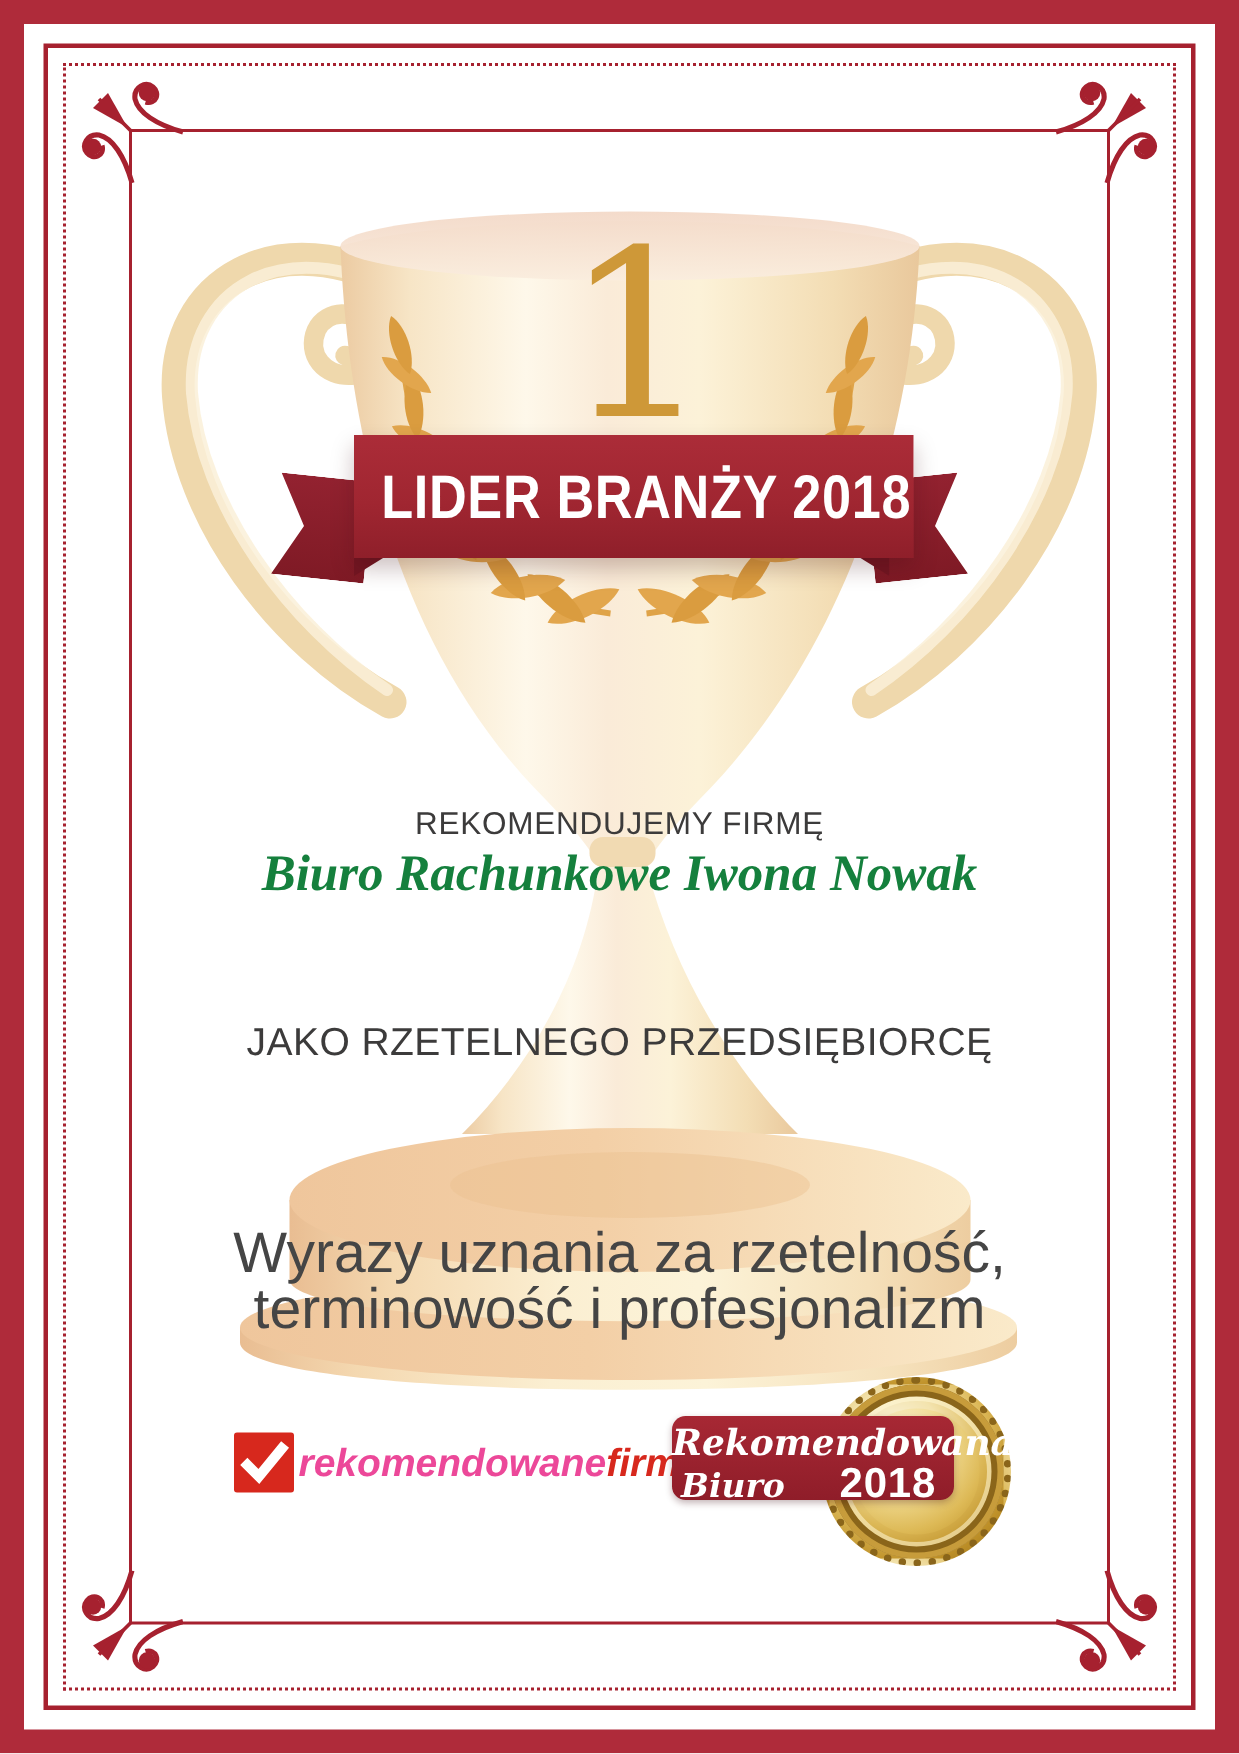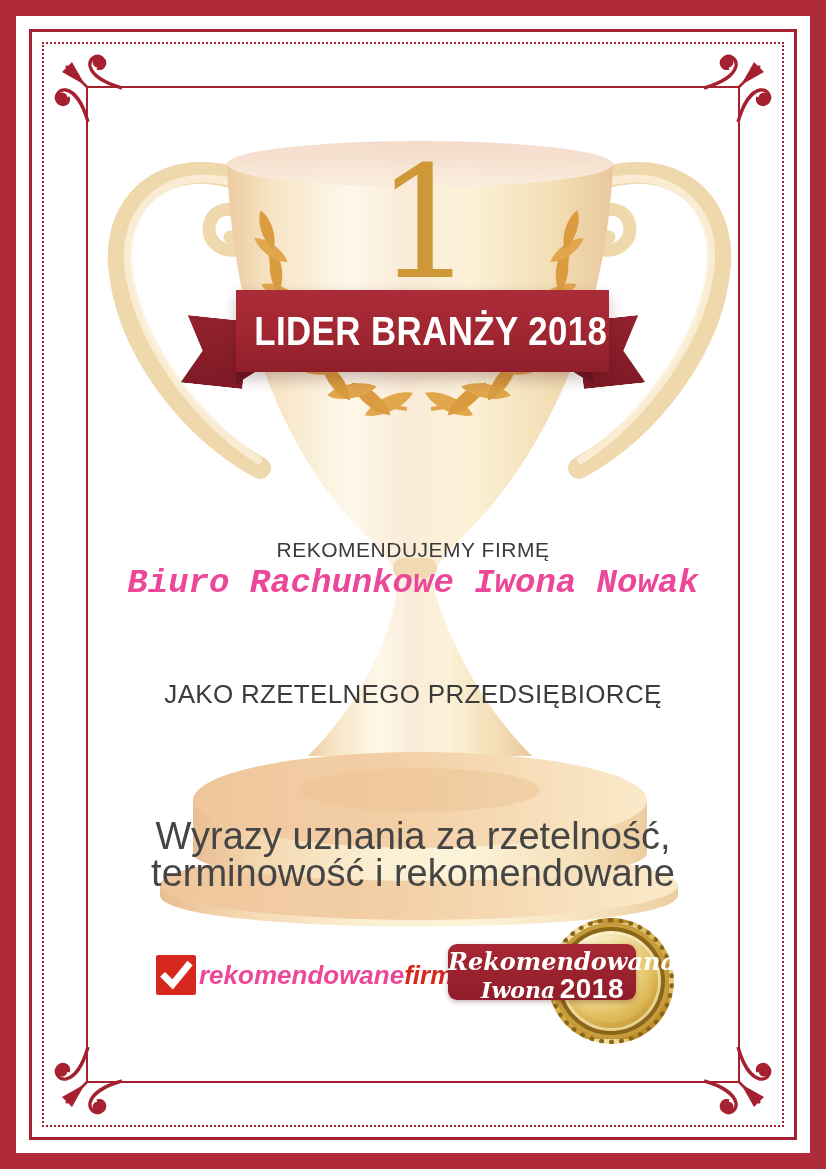--- a/index.html
+++ b/index.html
@@ -40,22 +40,22 @@
     box-shadow:0 7px 14px rgba(60,10,15,.25);
     padding-left:16px;
   }
   .band-text{
     color:#ffffff;font-weight:bold;font-size:41px;letter-spacing:.5px;
     transform:scaleX(.85);white-space:nowrap;
   }
   
   .ctext{position:absolute;left:0;width:826px;text-align:center;z-index:5;}
   .recommend{top:538px;font-size:21px;letter-spacing:.5px;color:#3C3B3B;}
-  .company{top:564px;font-family:Liberation Mono, monospace;font-style:italic;font-weight:bold;
-    font-size:34px;color:#ec4899;}
+  .company{top:564px;font-family:Liberation Serif, serif;font-style:italic;font-weight:bold;
+    font-size:34px;color:#15803d;}
   .aslabel{top:679px;font-size:26px;letter-spacing:.3px;color:#3C3B3B;}
   .apprec{top:818px;font-size:38px;line-height:37px;color:#454545;}
   
   .logo{position:absolute;left:156px;top:955px;display:flex;align-items:center;z-index:5;}
   .logo-sq{width:40px;height:40px;background:#D7281D;border-radius:2px;
     display:flex;align-items:center;justify-content:center;}
   .logo-txt{font-style:italic;font-weight:bold;font-size:26px;margin-left:3px;white-space:nowrap;}
   .logo-dark{color:#ec4899;}
   .logo-red{color:#D7281D;}
   
@@ -71,21 +71,21 @@
   }
   .plaque{
     position:absolute;left:448px;top:944px;width:188px;height:56px;z-index:5;
     background:linear-gradient(180deg,#A72834,#8F1D29);border-radius:9px;
     color:#fff;box-shadow:0 2px 5px rgba(60,10,15,.3);
   }
   .plaque-l1{font-family:"DejaVu Serif",serif;font-style:italic;font-weight:bold;
     font-size:24px;text-align:right;margin-top:3px;}
   .plaque-l2{text-align:right;padding-right:12px;margin-top:-3px;white-space:nowrap;}
   .plaque-word{font-family:"DejaVu Serif",serif;font-style:italic;font-weight:bold;font-size:22px;}
-  .plaque-year{font-weight:bold;font-size:28px;letter-spacing:.5px;}
+  .plaque-year{font-weight:bold;font-size:28px;letter-spacing:.5px;margin-left:32px;}
 </style>
 </head>
 <body>
 
 <svg width="0" height="0" style="position:absolute">
   <defs>
     <symbol id="flourish" viewBox="0 0 70 70">
       <path d="M70,36 C52,31 40,23 38,14 C37,6 45,2 50,6 C55,10 52,18 45,16" fill="none" stroke="#A6212F" stroke-width="3.4"></path>
       <circle cx="46" cy="10" r="5.5" fill="#A6212F"></circle>
       <path d="M36,70 C31,52 23,40 14,38 C6,37 2,45 6,50 C10,55 18,52 16,45" fill="none" stroke="#A6212F" stroke-width="3.4"></path>
@@ -204,36 +204,36 @@
   <div class="fold r"></div>
   <div class="band">
     <span class="band-text">LIDER BRANŻY 2018</span>
   </div>
 
   <div class="ctext recommend">REKOMENDUJEMY FIRMĘ</div>
   <div class="ctext company">Biuro Rachunkowe Iwona Nowak</div>
   <div class="ctext aslabel">JAKO RZETELNEGO PRZEDSIĘBIORCĘ</div>
   <div class="ctext apprec">
     <span>Wyrazy uznania za rzetelność,</span><br>
-    <span>terminowość i rekomendowane</span>
+    <span>terminowość i profesjonalizm</span>
   </div>
 
   <div class="logo">
     <div class="logo-sq">
       <svg width="34" height="34" viewBox="0 0 40 40">
         <path d="M7,22 L16,31 L34,9" fill="none" stroke="#ffffff" stroke-width="8" stroke-linecap="square"></path>
       </svg>
     </div>
     <div class="logo-txt"><span class="logo-dark">rekomendowane</span><span class="logo-red">firmy.pl</span></div>
   </div>
 
   <div class="medal">
     <div class="medal-core"></div>
   </div>
   <div class="plaque">
     <div class="plaque-l1">Rekomendowana</div>
     <div class="plaque-l2">
-      <span class="plaque-word">Iwona</span>
+      <span class="plaque-word">Biuro</span>
       <span class="plaque-year">2018</span>
     </div>
   </div>
 
 </div>
 
 </body></html>

